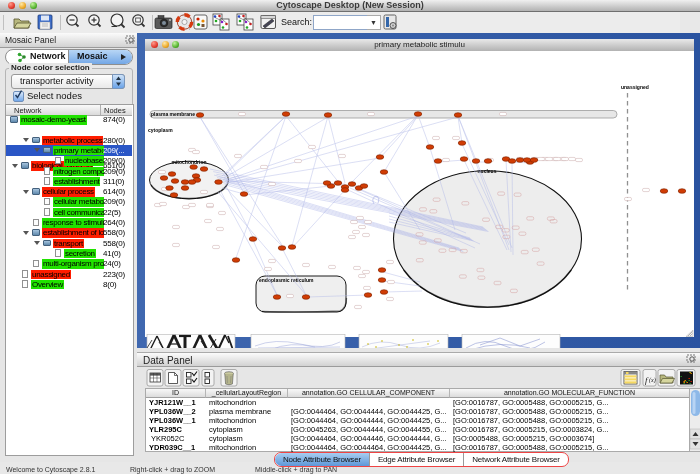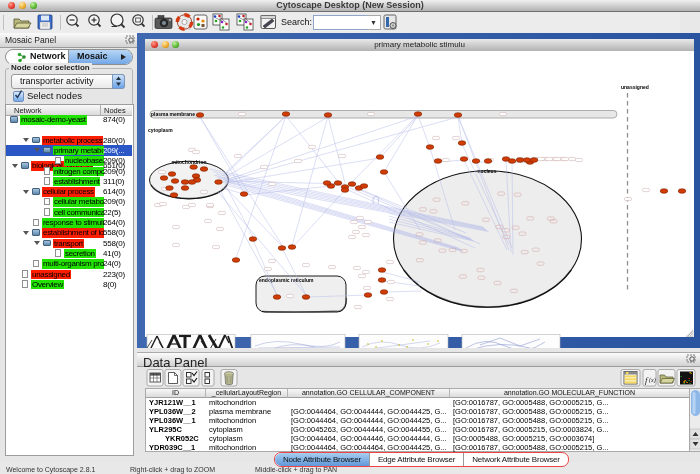--- a/index.html
+++ b/index.html
@@ -38,21 +38,21 @@
   .fold{position:absolute;top:1.5px;width:8px;height:6.5px;background:linear-gradient(#a6c4de,#5e88ac);border:1px solid #44617d;border-radius:1px;box-sizing:border-box;}
   .file{position:absolute;top:1px;width:6px;height:7.5px;background:#fdfdfd;border:1px solid #909090;box-sizing:border-box;}
   
   #frame{left:137px;top:33px;width:563px;height:315px;background:linear-gradient(90deg,#4068b0,#2a53a0);}
   #ftitle{left:145px;top:39px;width:549px;height:11.5px;background:linear-gradient(#e9e9e9,#b2b2b2);border-bottom:1px solid #6c6c6c;}
   #ftitle .tl{position:absolute;top:1.5px;width:7px;height:7px;border-radius:50%;}
   #ftitle span{position:absolute;left:0;width:549px;text-align:center;font-size:8px;color:#222;line-height:11.5px;}
   
   #dpanel{left:137px;top:348px;width:563px;height:114px;background:#e6e6e6;}
   #dphead{left:137px;top:352px;width:563px;height:13px;background:linear-gradient(#fbfbfb,#d2d2d2);border-top:1px solid #aaa;border-bottom:1px solid #9b9b9b;}
-  #dphead span{position:absolute;left:6px;top:2px;font-size:13px;color:#222;}
+  #dphead span{position:absolute;left:6px;top:2px;font-size:10px;color:#222;}
   #dtable{left:145px;top:388px;width:544px;height:62px;background:#fff;border:1px solid #aaa;font-size:7.5px;}
   .dhd{position:absolute;top:0;height:8px;background:linear-gradient(#f8f8f8,#dcdcdc);border-right:1px solid #b5b5b5;border-bottom:1px solid #a0a0a0;text-align:center;font-size:7px;color:#111;line-height:8px;}
   .drow{position:absolute;height:9px;line-height:9px;white-space:nowrap;overflow:hidden;color:#000;}
   #vscroll{left:689px;top:388px;width:11px;height:62px;background:#f0f0f0;border:1px solid #aaa;}
   
   #segtabs{left:274px;top:452px;height:13px;background:#fff;border:1px solid #ef4444;border-radius:7px;font-size:8px;letter-spacing:-0.2px;color:#111;}
   .seg{float:left;height:13px;line-height:13px;padding:0 8px;border-right:1px solid #999;}
   #statusbar{left:0;top:462px;width:700px;height:12px;font-size:7px;color:#333;}
 </style>
 </head>
@@ -646,21 +646,21 @@
 <div class="drow" style="left:142px;top:17.5px;width:160px;padding-left:3px;">[GO:0044464, GO:0044444, GO:0044425, G...</div>
 <div class="drow" style="left:304px;top:17.5px;width:238px;padding-left:3px;">[GO:0016787, GO:0005488, GO:0005215, G...</div>
 <div class="drow" style="left:0px;top:26.5px;width:58px;padding-left:3px;font-weight:bold;">YPL036W__1</div>
 <div class="drow" style="left:60px;top:26.5px;width:80px;padding-left:3px;">mitochondrion</div>
 <div class="drow" style="left:142px;top:26.5px;width:160px;padding-left:3px;">[GO:0044464, GO:0044444, GO:0044425, G...</div>
 <div class="drow" style="left:304px;top:26.5px;width:238px;padding-left:3px;">[GO:0016787, GO:0005488, GO:0005215, G...</div>
 <div class="drow" style="left:0px;top:35.5px;width:58px;padding-left:3px;font-weight:bold;">YLR295C</div>
 <div class="drow" style="left:60px;top:35.5px;width:80px;padding-left:3px;">cytoplasm</div>
 <div class="drow" style="left:142px;top:35.5px;width:160px;padding-left:3px;">[GO:0045263, GO:0044444, GO:0044455, G...</div>
 <div class="drow" style="left:304px;top:35.5px;width:238px;padding-left:3px;">[GO:0016787, GO:0005215, GO:0003824, G...</div>
-<div class="drow" style="left:16px;top:44.5px;width:58px;padding-left:3px;font-weight:bold;">YKR052C</div>
+<div class="drow" style="left:2px;top:44.5px;width:58px;padding-left:3px;font-weight:normal;">YKR052C</div>
 <div class="drow" style="left:60px;top:44.5px;width:80px;padding-left:3px;">cytoplasm</div>
 <div class="drow" style="left:142px;top:44.5px;width:160px;padding-left:3px;">[GO:0044464, GO:0044446, GO:0044444, G...</div>
 <div class="drow" style="left:304px;top:44.5px;width:238px;padding-left:3px;">[GO:0005488, GO:0005215, GO:0003674]</div>
 <div class="drow" style="left:0px;top:53.5px;width:58px;padding-left:3px;font-weight:bold;">YDR039C__1</div>
 <div class="drow" style="left:60px;top:53.5px;width:80px;padding-left:3px;">mitochondrion</div>
 <div class="drow" style="left:142px;top:53.5px;width:160px;padding-left:3px;">[GO:0044464, GO:0044464, GO:0044425, G...</div>
 <div class="drow" style="left:304px;top:53.5px;width:238px;padding-left:3px;">[GO:0016787, GO:0005488, GO:0005215, G...</div>
 </div>
 <div id="vscroll" class="abs"><svg width="11" height="62" viewBox="0 0 11 62">
 <rect x="0" y="0" width="11" height="62" fill="#ececec"></rect>

